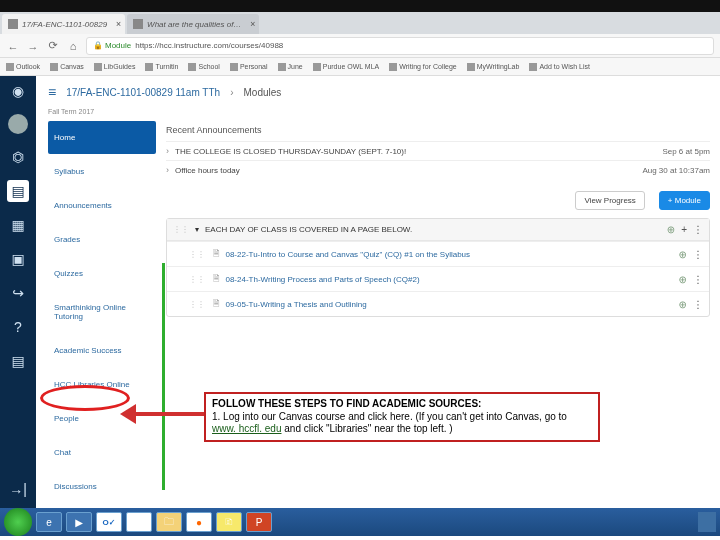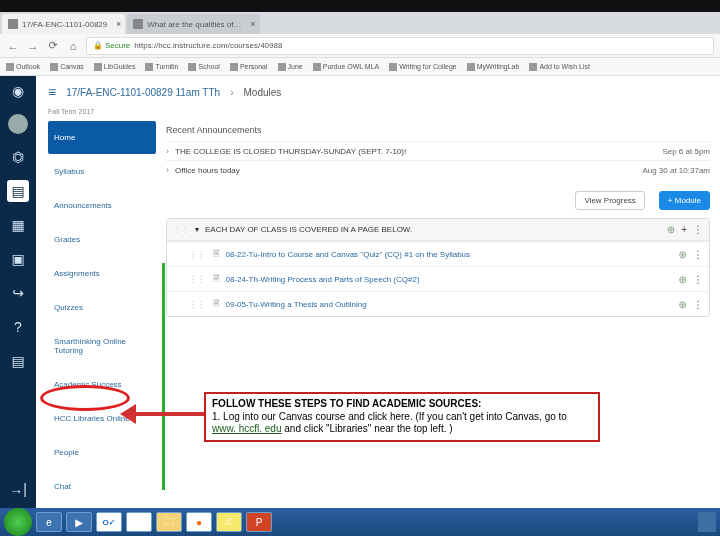--- a/index.html
+++ b/index.html
@@ -1,21 +1,21 @@
 <!DOCTYPE html>
 <html><head>
 <meta charset="utf-8">
 <style>
   * { box-sizing: border-box; margin: 0; padding: 0; font-family: Arial, sans-serif; }
   html, body { width: 720px; height: 540px; overflow: hidden; background: #fff; }
 
   
   .chrome-top { background: #e8e8e8; }
   .tab-strip { display: flex; height: 22px; background: #d8dce0; align-items: flex-end; padding-left: 2px; }
-  .tab { background: #f2f2f2; height: 20px; display: flex; align-items: center; padding: 0 18px 0 6px; font-size: 8px; color: #555; border-top-left-radius: 3px; border-top-right-radius: 3px; margin-right: 2px; position: relative; max-width: 150px; }
+  .tab { background: #f2f2f2; height: 20px; display: flex; align-items: center; padding: 0 18px 0 6px; font-size: 8px; color: #555; border-top-left-radius: 3px; border-top-right-radius: 3px; margin-right: 2px; position: relative; max-width: 150px; font-style: italic; }
   .tab.inactive { background: #c9cdd2; }
   .tab .favicon { width: 10px; height: 10px; background: #888; margin-right: 4px; }
   .tab .close { position: absolute; right: 4px; font-size: 9px; }
   .addr-bar { display: flex; align-items: center; height: 24px; background: #f7f7f7; padding: 0 6px; gap: 6px; border-bottom: 1px solid #ddd; }
   .nav-btn { width: 14px; height: 14px; display: flex; align-items: center; justify-content: center; font-size: 11px; color: #666; }
   .url-box { flex: 1; background: #fff; border: 1px solid #ddd; border-radius: 3px; height: 18px; display: flex; align-items: center; padding: 0 6px; font-size: 8px; color: #555; gap: 4px; }
   .secure { color: #2a8a2a; font-size: 8px; display: flex; align-items: center; gap: 2px; }
   .lock { color: #2a8a2a; }
   .bookmark-bar { display: flex; height: 18px; background: #f7f7f7; align-items: center; padding: 0 6px; gap: 10px; font-size: 7px; color: #555; border-bottom: 1px solid #ddd; overflow: hidden; white-space: nowrap; }
   .bm { display: flex; align-items: center; gap: 2px; }
@@ -111,21 +111,21 @@
     </div>
   </div>
   <div class="addr-bar">
     <span class="nav-btn">←</span>
     <span class="nav-btn">→</span>
     <span class="nav-btn">⟳</span>
     <span class="nav-btn">⌂</span>
     <div class="url-box">
       <span class="secure">
           <span class="lock">🔒</span>
-          <span>Secure</span>
+          <span>Module</span>
         </span>
       <span>https://hcc.instructure.com/courses/40988</span>
     </div>
   </div>
   <div class="bookmark-bar">
     <span class="bm">
         <span class="bm-ico"></span>
         <span>Outlook</span>
       </span>
     <span class="bm">
@@ -194,21 +194,20 @@
     </div>
     <div class="term">Fall Term 2017</div>
 
     <div class="course-body">
 
       <div class="course-nav">
         <span class="cn-item active">Home</span>
         <span class="cn-item">Syllabus</span>
         <span class="cn-item">Announcements</span>
         <span class="cn-item">Grades</span>
-        <span class="cn-item">Assignments</span>
         <span class="cn-item">Quizzes</span>
         <span class="cn-item">Smarthinking Online Tutoring</span>
         <span class="cn-item">Academic Success</span>
         <span class="cn-item">HCC Libraries Online</span>
         <span class="cn-item">People</span>
         <span class="cn-item">Chat</span>
         <span class="cn-item">Discussions</span>
         <div class="redoval"></div>
       </div>
 

